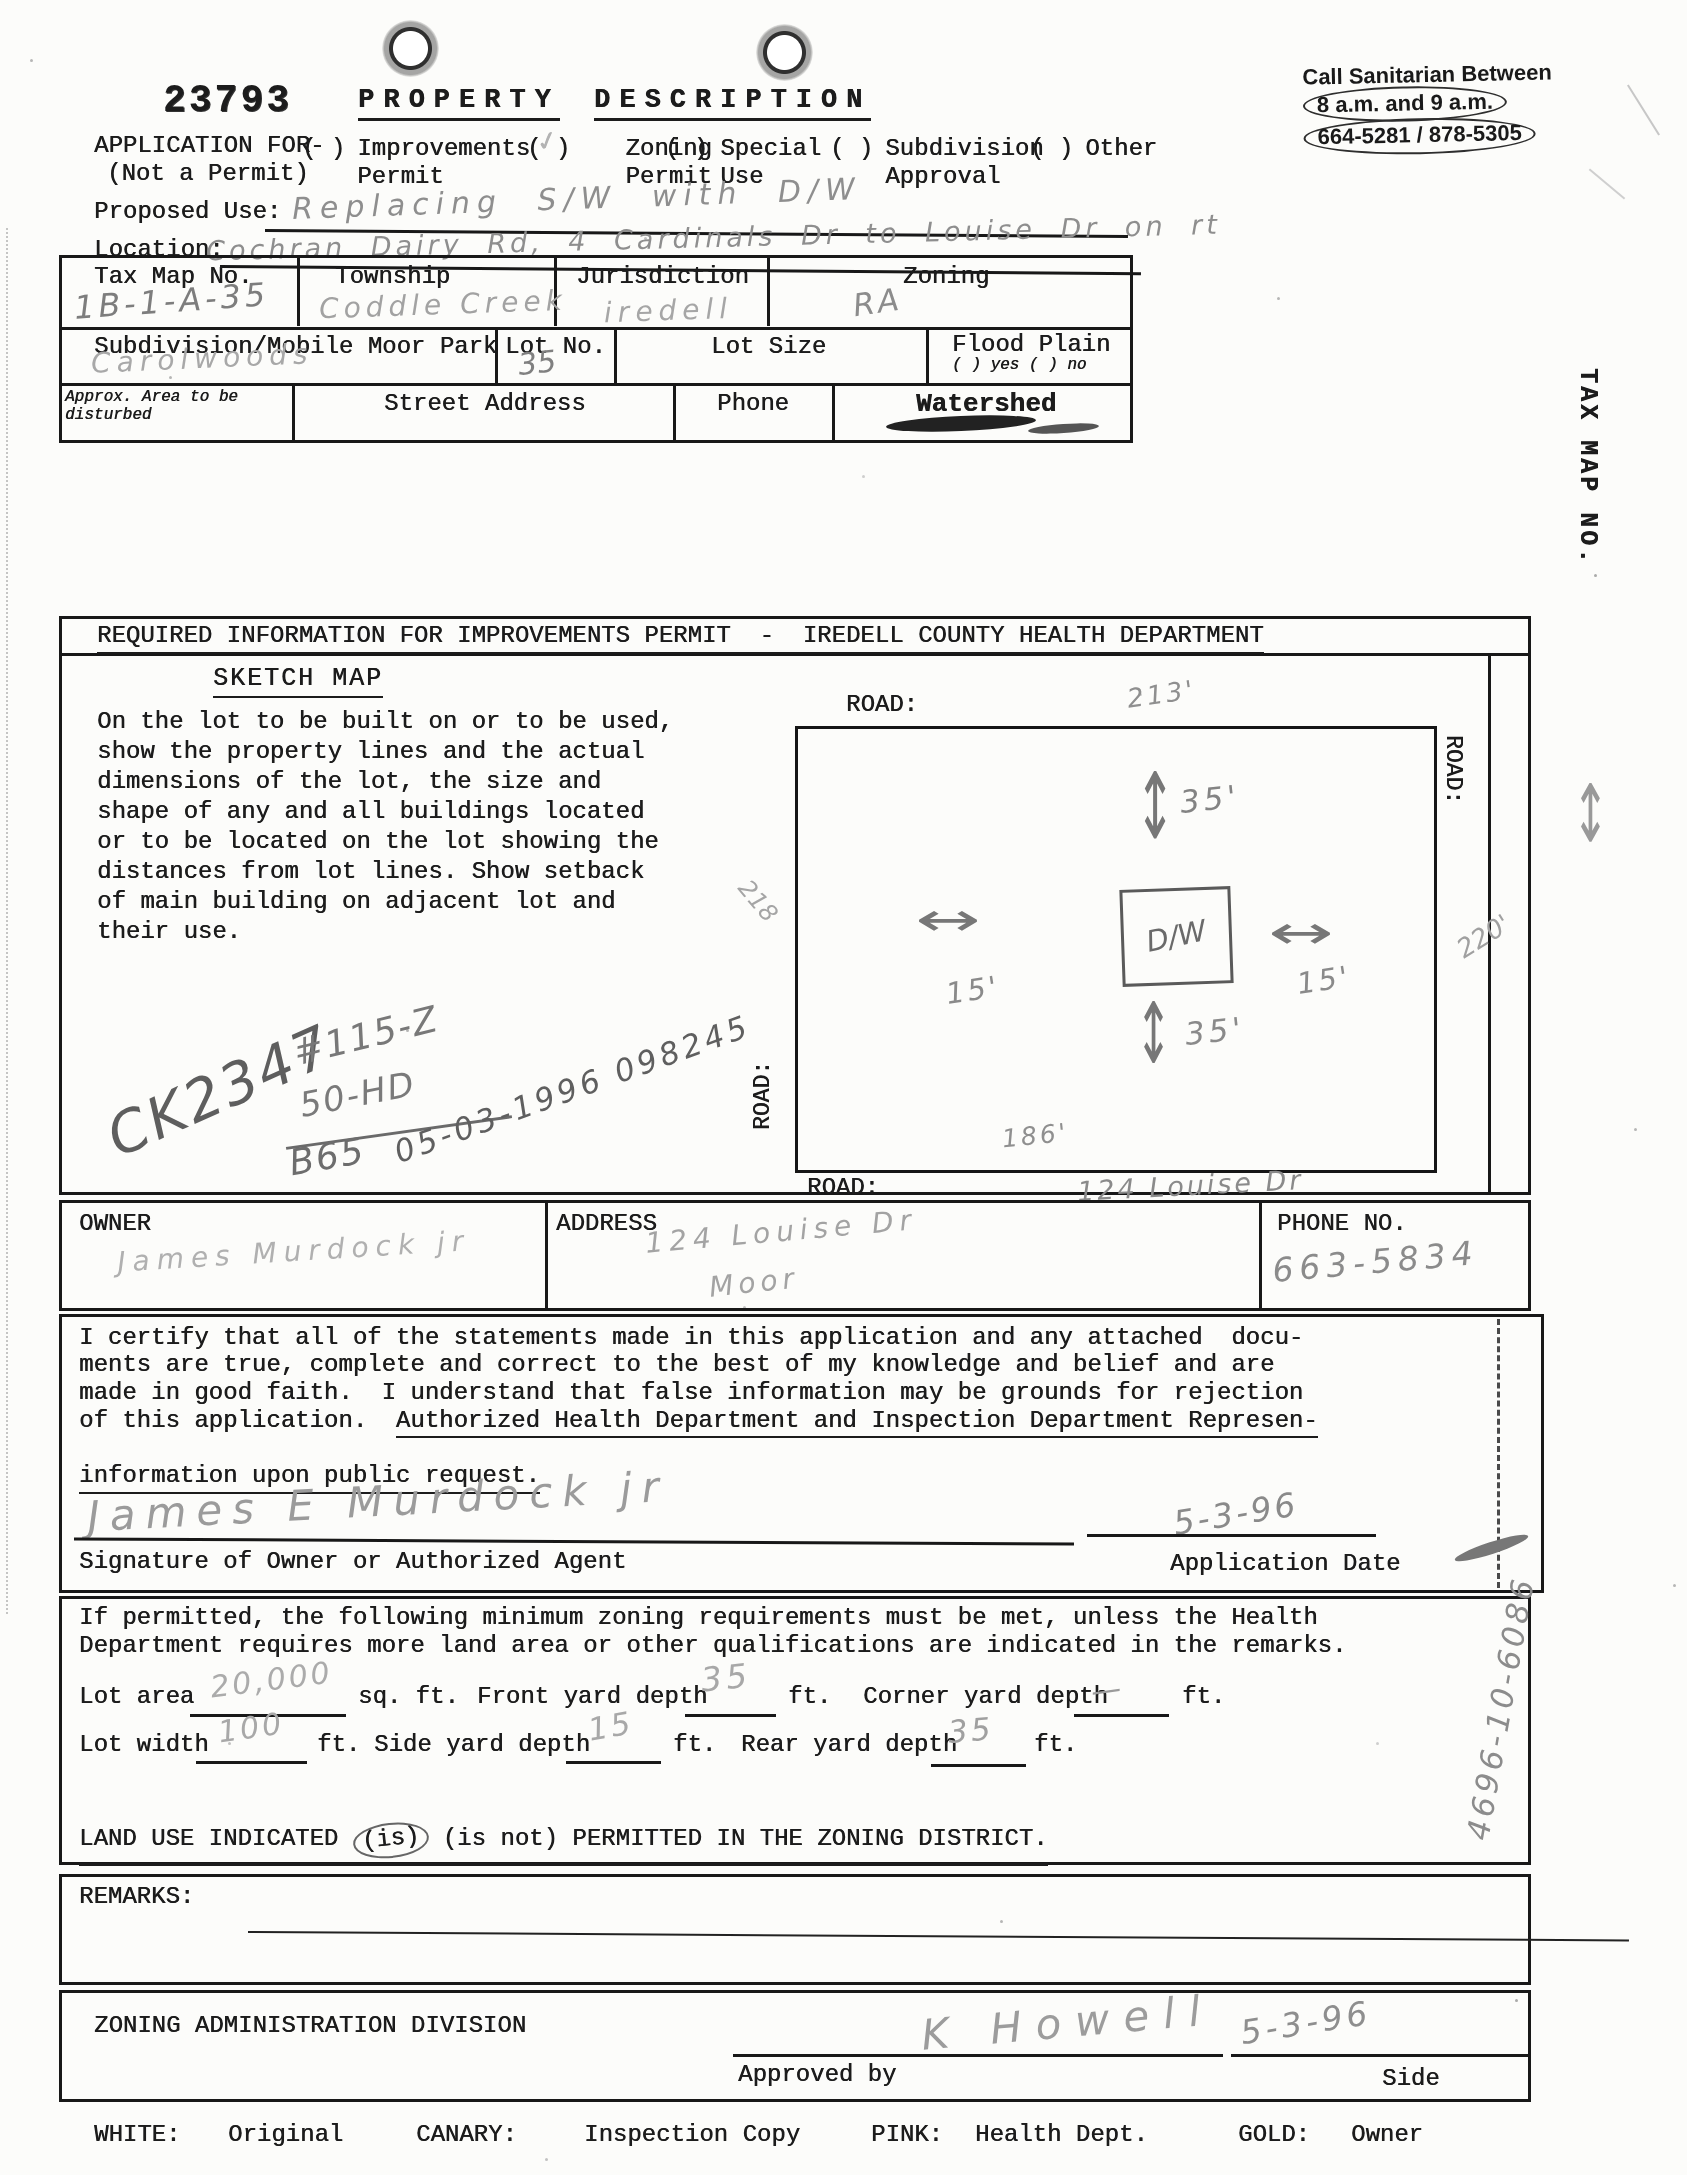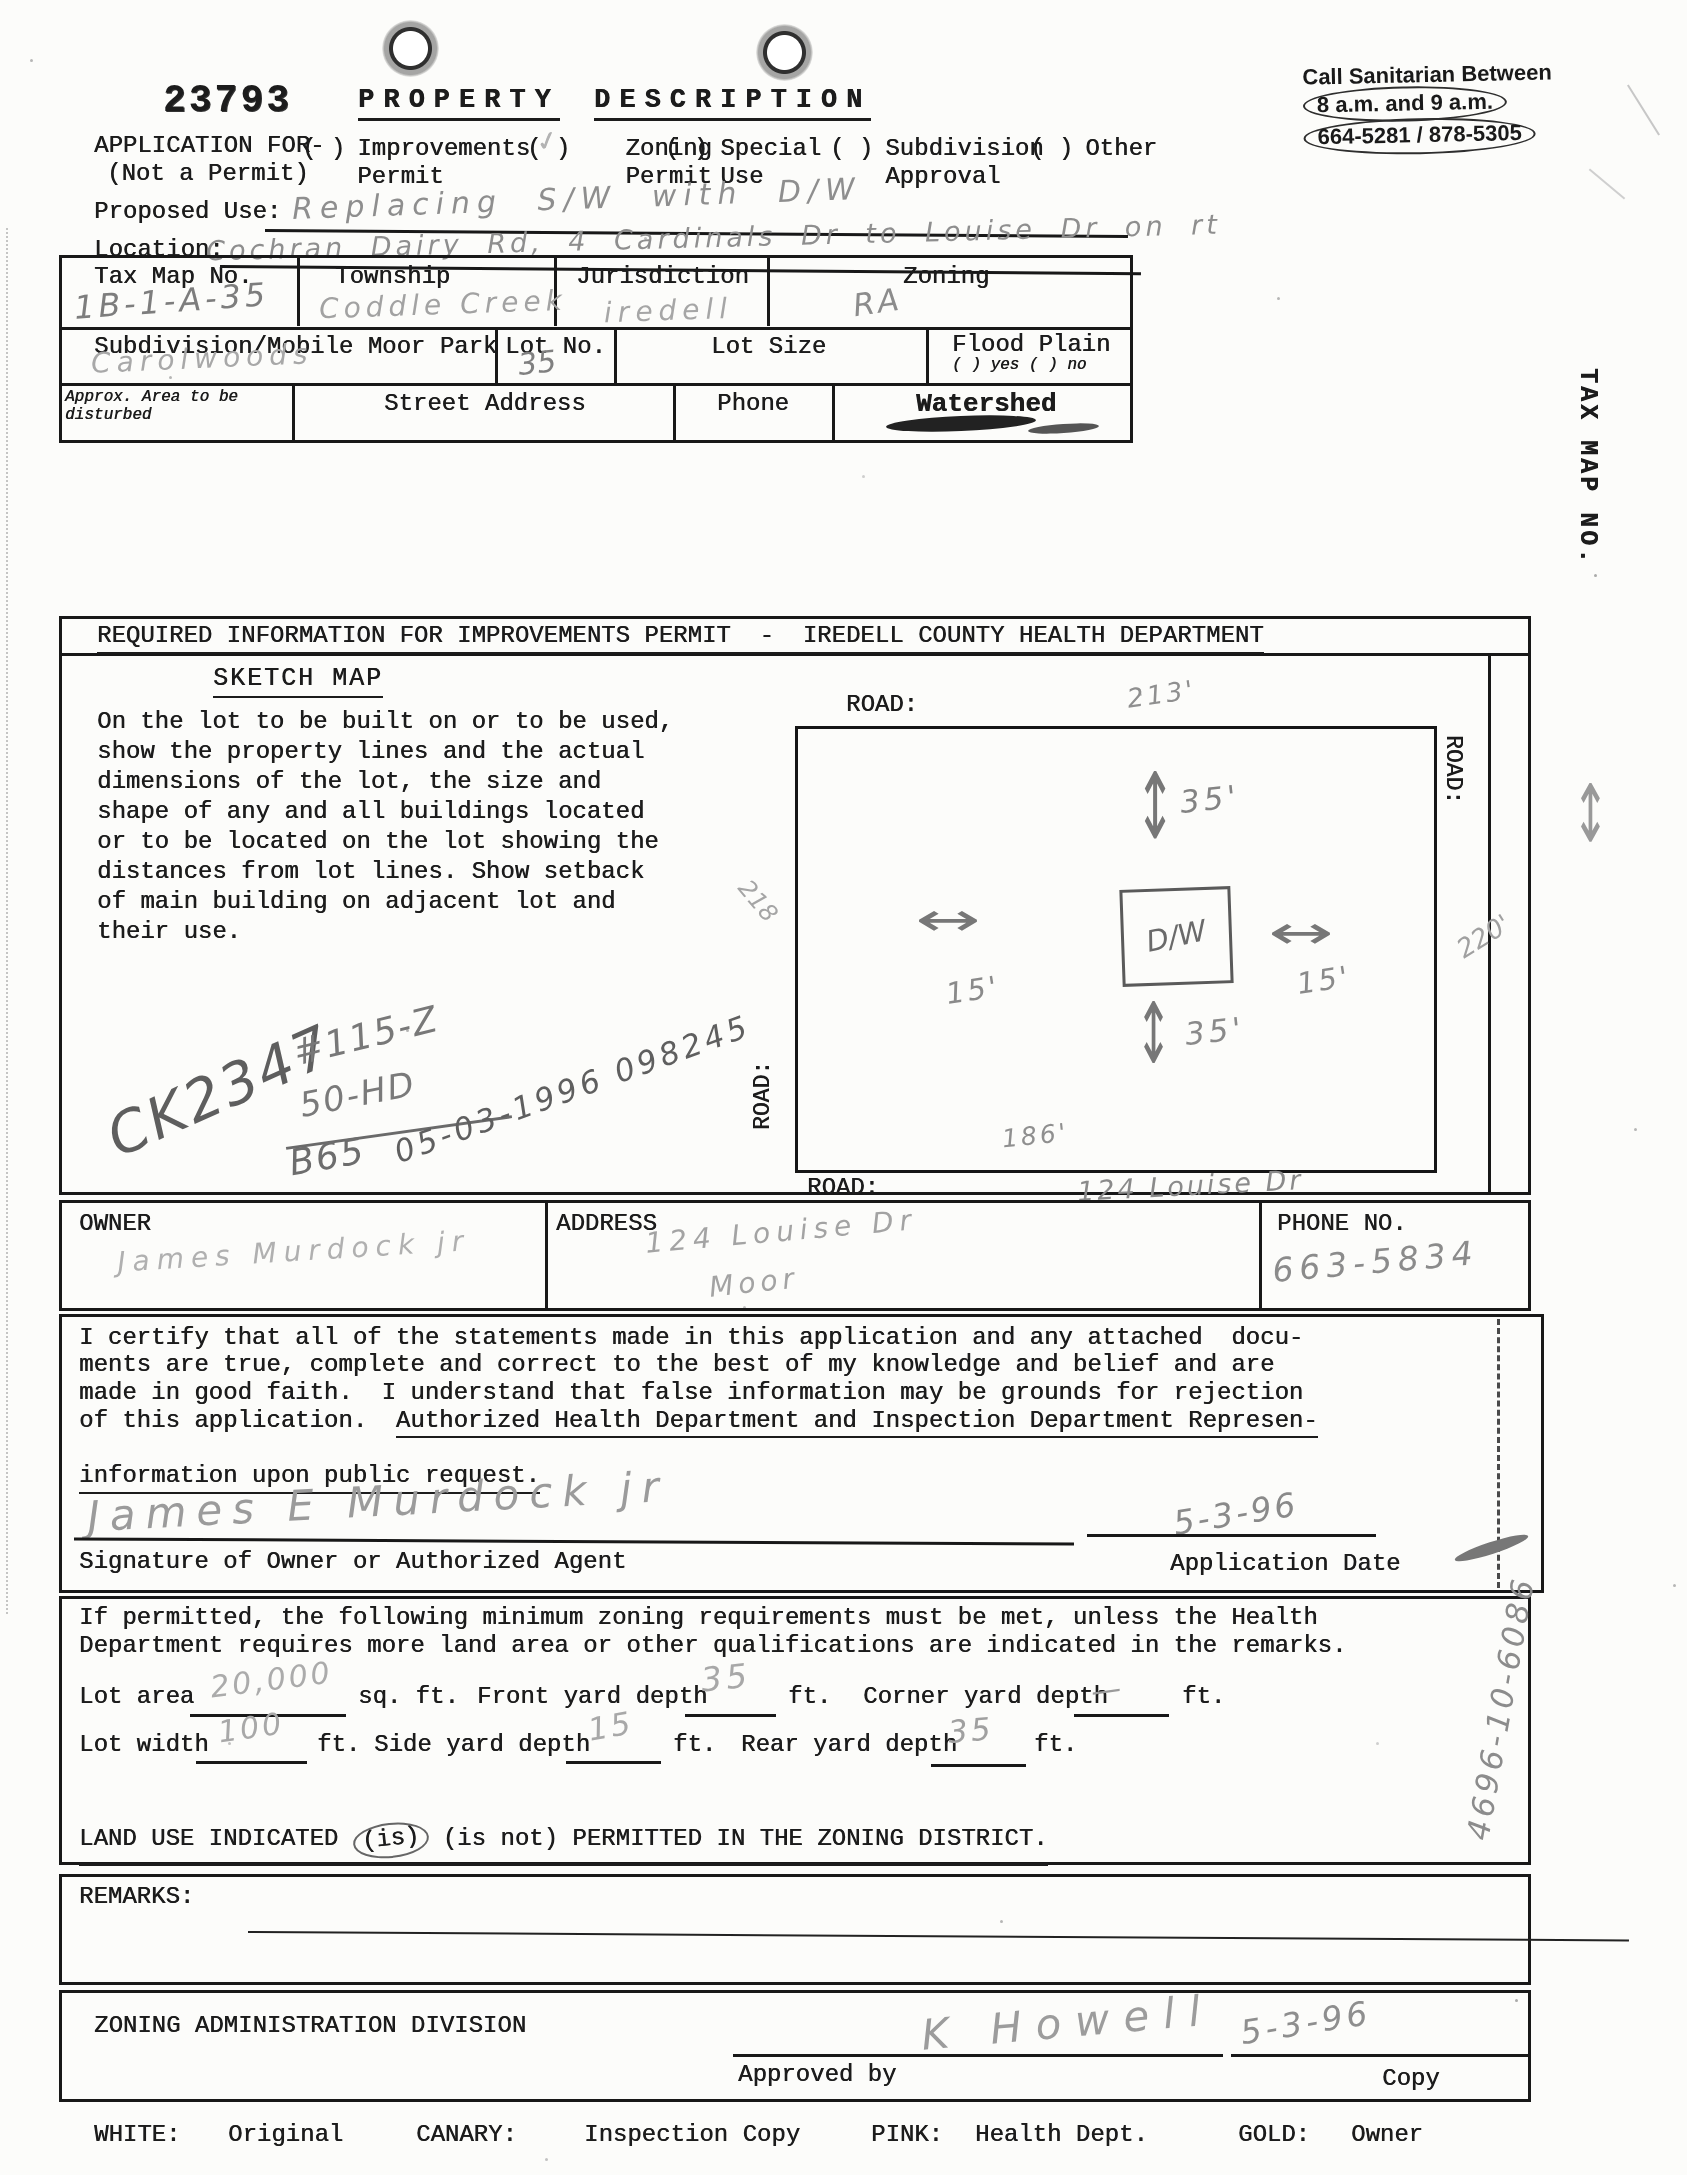--- a/index.html
+++ b/index.html
@@ -241,21 +241,21 @@
   <div class="abs t" style="left:79px;top:1883px">REMARKS:</div>
   <div class="abs thinline" style="left:248px;top:1931px;width:1381px;transform:rotate(.35deg);transform-origin:left"></div>
 
   <div class="abs box" style="left:59px;top:1990px;width:1472px;height:112px"></div>
   <div class="abs t" style="left:94px;top:2012px">ZONING ADMINISTRATION DIVISION</div>
   <div class="abs hw" style="left:921px;top:2002px;font-size:42px;letter-spacing:14px;transform:rotate(-5deg);color:#9c9c9c">K Howell</div>
   <div class="abs hline" style="left:733px;top:2054px;width:490px"></div>
   <div class="abs t" style="left:738px;top:2061px">Approved by</div>
   <div class="abs hw" style="left:1240px;top:2006px;font-size:33px;letter-spacing:4px;transform:rotate(-9deg);color:#8e8e8e">5-3-96</div>
   <div class="abs hline" style="left:1231px;top:2054px;width:299px"></div>
-  <div class="abs t" style="left:1382px;top:2065px">Copy</div>
+  <div class="abs t" style="left:1382px;top:2065px">Side</div>
 
   <div class="abs t" style="left:94px;top:2121px">WHITE:</div>
   <div class="abs t" style="left:228px;top:2121px">Original</div>
   <div class="abs t" style="left:416px;top:2121px">CANARY:</div>
   <div class="abs t" style="left:584px;top:2121px">Inspection Copy</div>
   <div class="abs t" style="left:871px;top:2121px">PINK:</div>
   <div class="abs t" style="left:975px;top:2121px">Health Dept.</div>
   <div class="abs t" style="left:1238px;top:2121px">GOLD:</div>
   <div class="abs t" style="left:1351px;top:2121px">Owner</div>
 

